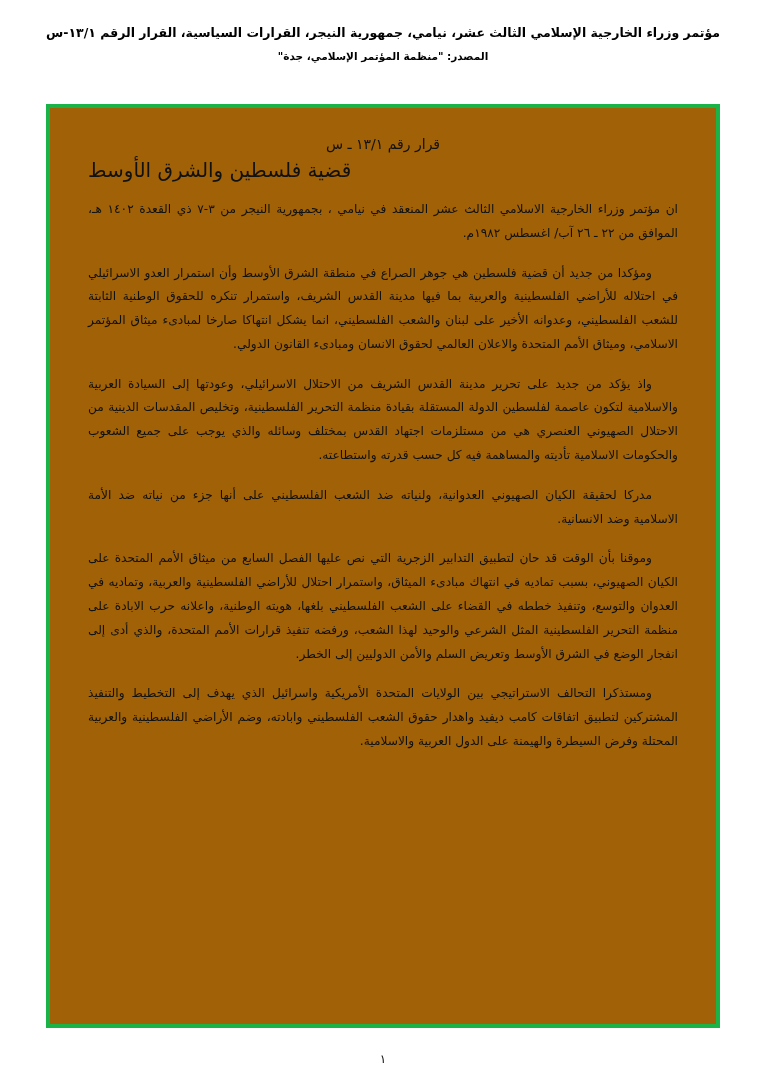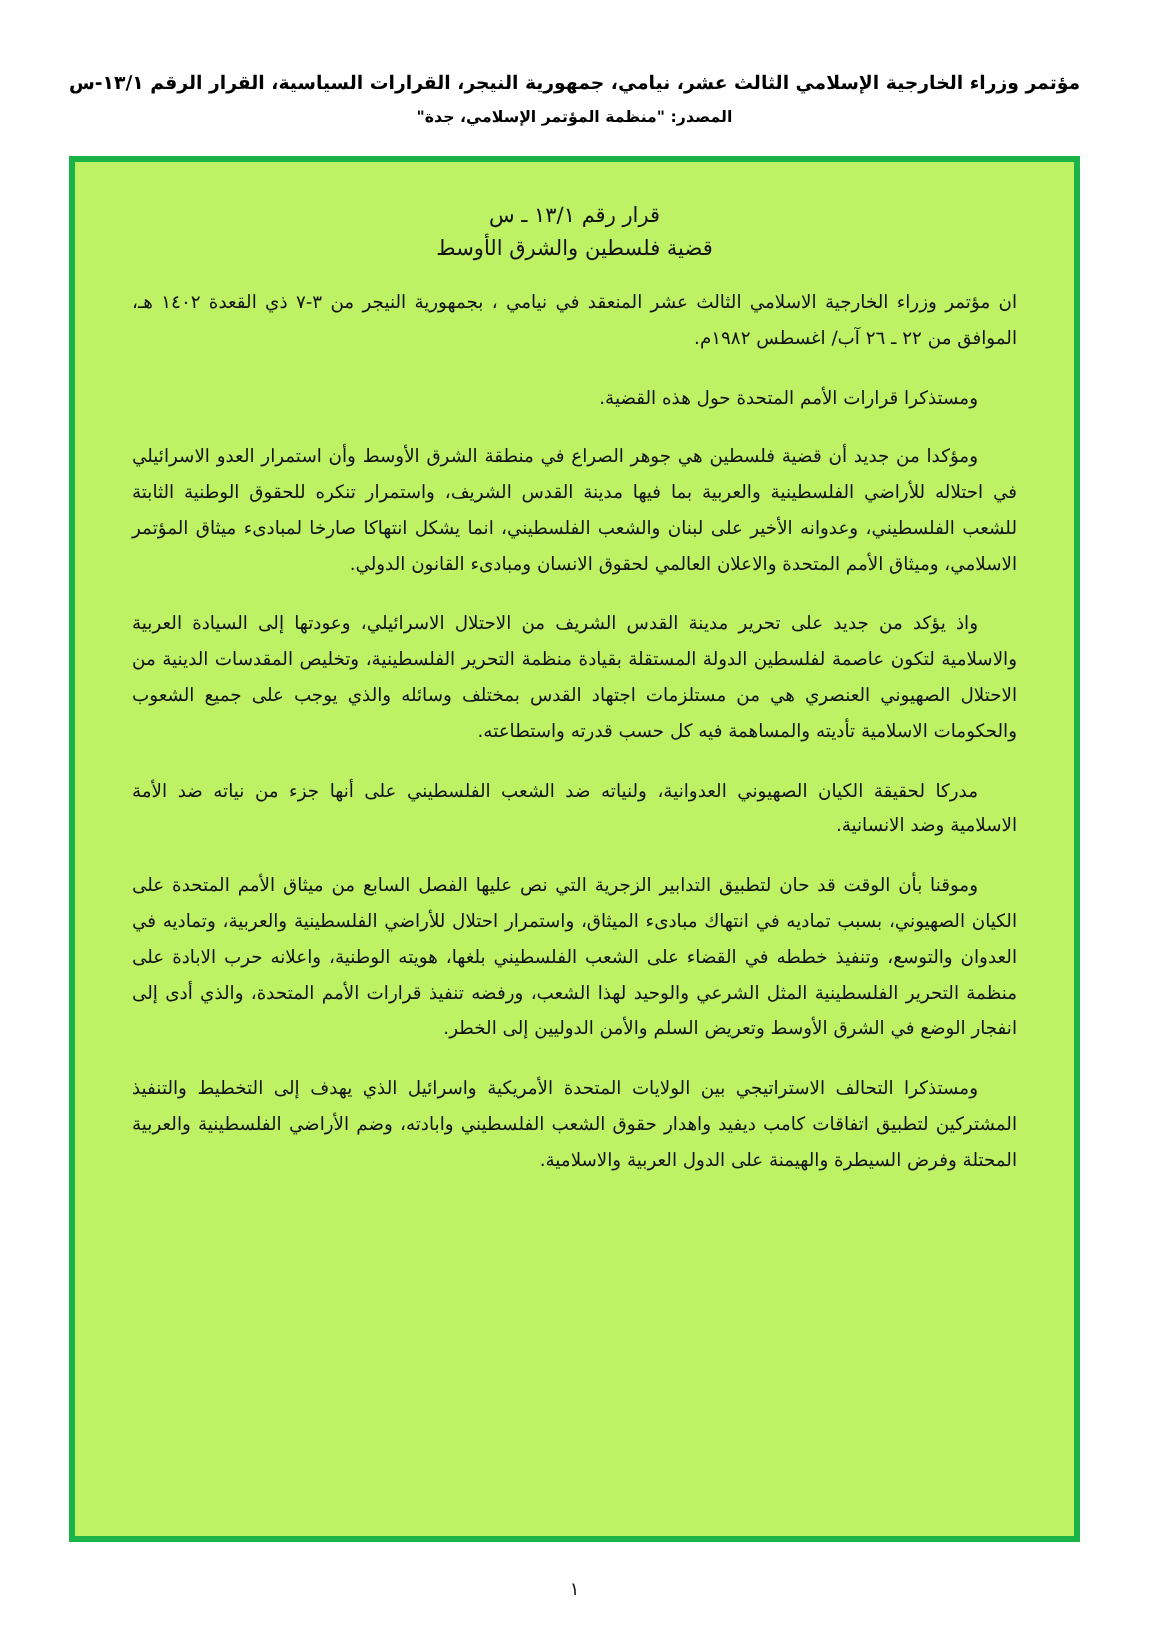--- a/index.html
+++ b/index.html
@@ -17,21 +17,21 @@
   }
   .page {
     width: 766px;
     height: 1084px;
     box-sizing: border-box;
     padding: 0;
     position: relative;
   }
   .header {
     text-align: center;
-    padding-top: 46px;
+    padding-top: 24px;
   }
   .header-title {
     font-size: 12.5px;
     font-weight: bold;
     color: #000000;
     letter-spacing: 0px;
     line-height: 1.5;
   }
   .header-source {
     font-size: 10.5px;
@@ -39,39 +39,39 @@
     color: #000000;
     margin-top: 7px;
   }
   .frame {
     position: absolute;
     top: 104px;
     right: 46px;
     left: 46px;
     bottom: 56px;
     border: 4px solid #19b347;
-    background: #bef264;
+    background: #a16207;
     box-sizing: border-box;
   }
   .frame-inner {
     padding: 22px 38px 10px 38px;
     box-sizing: border-box;
     height: 100%;
     overflow: hidden;
   }
   .doc-number {
     text-align: center;
     font-size: 14px;
     color: #111111;
     margin-top: 6px;
     letter-spacing: 0.5px;
   }
   .doc-title {
-    text-align: center;
-    font-size: 14px;
+    text-align: left;
+    font-size: 20px;
     color: #111111;
     margin-top: 6px;
     margin-bottom: 14px;
     letter-spacing: 0.5px;
   }
   .para {
     font-size: 12.2px;
     line-height: 1.95;
     text-align: justify;
     text-justify: inter-word;
@@ -101,21 +101,20 @@
     <div class="header-source">المصدر: "منظمة المؤتمر الإسلامي، جدة"</div>
   </div>
 
   <div class="frame">
     <div class="frame-inner">
 
       <div class="doc-number">قرار رقم ١٣/١ ـ س</div>
       <div class="doc-title">قضية فلسطين والشرق الأوسط</div>
 
       <p class="para">ان مؤتمر وزراء الخارجية الاسلامي الثالث عشر المنعقد في نيامي ، بجمهورية النيجر من ٣-٧ ذي القعدة ١٤٠٢ هـ، الموافق من ٢٢ ـ ٢٦ آب/ اغسطس ١٩٨٢م.</p>
-      <p class="para indent">ومستذكرا قرارات الأمم المتحدة حول هذه القضية.</p>
       <p class="para indent">ومؤكدا من جديد أن قضية فلسطين هي جوهر الصراع في منطقة الشرق الأوسط وأن استمرار العدو الاسرائيلي في احتلاله للأراضي الفلسطينية والعربية بما فيها مدينة القدس الشريف، واستمرار تنكره للحقوق الوطنية الثابتة للشعب الفلسطيني، وعدوانه الأخير على لبنان والشعب الفلسطيني، انما يشكل انتهاكا صارخا لمبادىء ميثاق المؤتمر الاسلامي، وميثاق الأمم المتحدة والاعلان العالمي لحقوق الانسان ومبادىء القانون الدولي.</p>
       <p class="para indent">واذ يؤكد من جديد على تحرير مدينة القدس الشريف من الاحتلال الاسرائيلي، وعودتها إلى السيادة العربية والاسلامية لتكون عاصمة لفلسطين الدولة المستقلة بقيادة منظمة التحرير الفلسطينية، وتخليص المقدسات الدينية من الاحتلال الصهيوني العنصري هي من مستلزمات اجتهاد القدس بمختلف وسائله والذي يوجب على جميع الشعوب والحكومات الاسلامية تأديته والمساهمة فيه كل حسب قدرته واستطاعته.</p>
       <p class="para indent">مدركا لحقيقة الكيان الصهيوني العدوانية، ولنياته ضد الشعب الفلسطيني على أنها جزء من نياته ضد الأمة الاسلامية وضد الانسانية.</p>
       <p class="para indent">وموقنا بأن الوقت قد حان لتطبيق التدابير الزجرية التي نص عليها الفصل السابع من ميثاق الأمم المتحدة على الكيان الصهيوني، بسبب تماديه في انتهاك مبادىء الميثاق، واستمرار احتلال للأراضي الفلسطينية والعربية، وتماديه في العدوان والتوسع، وتنفيذ خططه في القضاء على الشعب الفلسطيني بلغها، هويته الوطنية، واعلانه حرب الابادة على منظمة التحرير الفلسطينية المثل الشرعي والوحيد لهذا الشعب، ورفضه تنفيذ قرارات الأمم المتحدة، والذي أدى إلى انفجار الوضع في الشرق الأوسط وتعريض السلم والأمن الدوليين إلى الخطر.</p>
       <p class="para indent">ومستذكرا التحالف الاستراتيجي بين الولايات المتحدة الأمريكية واسرائيل الذي يهدف إلى التخطيط والتنفيذ المشتركين لتطبيق اتفاقات كامب ديفيد واهدار حقوق الشعب الفلسطيني وابادته، وضم الأراضي الفلسطينية والعربية المحتلة وفرض السيطرة والهيمنة على الدول العربية والاسلامية.</p>
 
     </div>
   </div>
 
   <div class="page-number">١</div>

